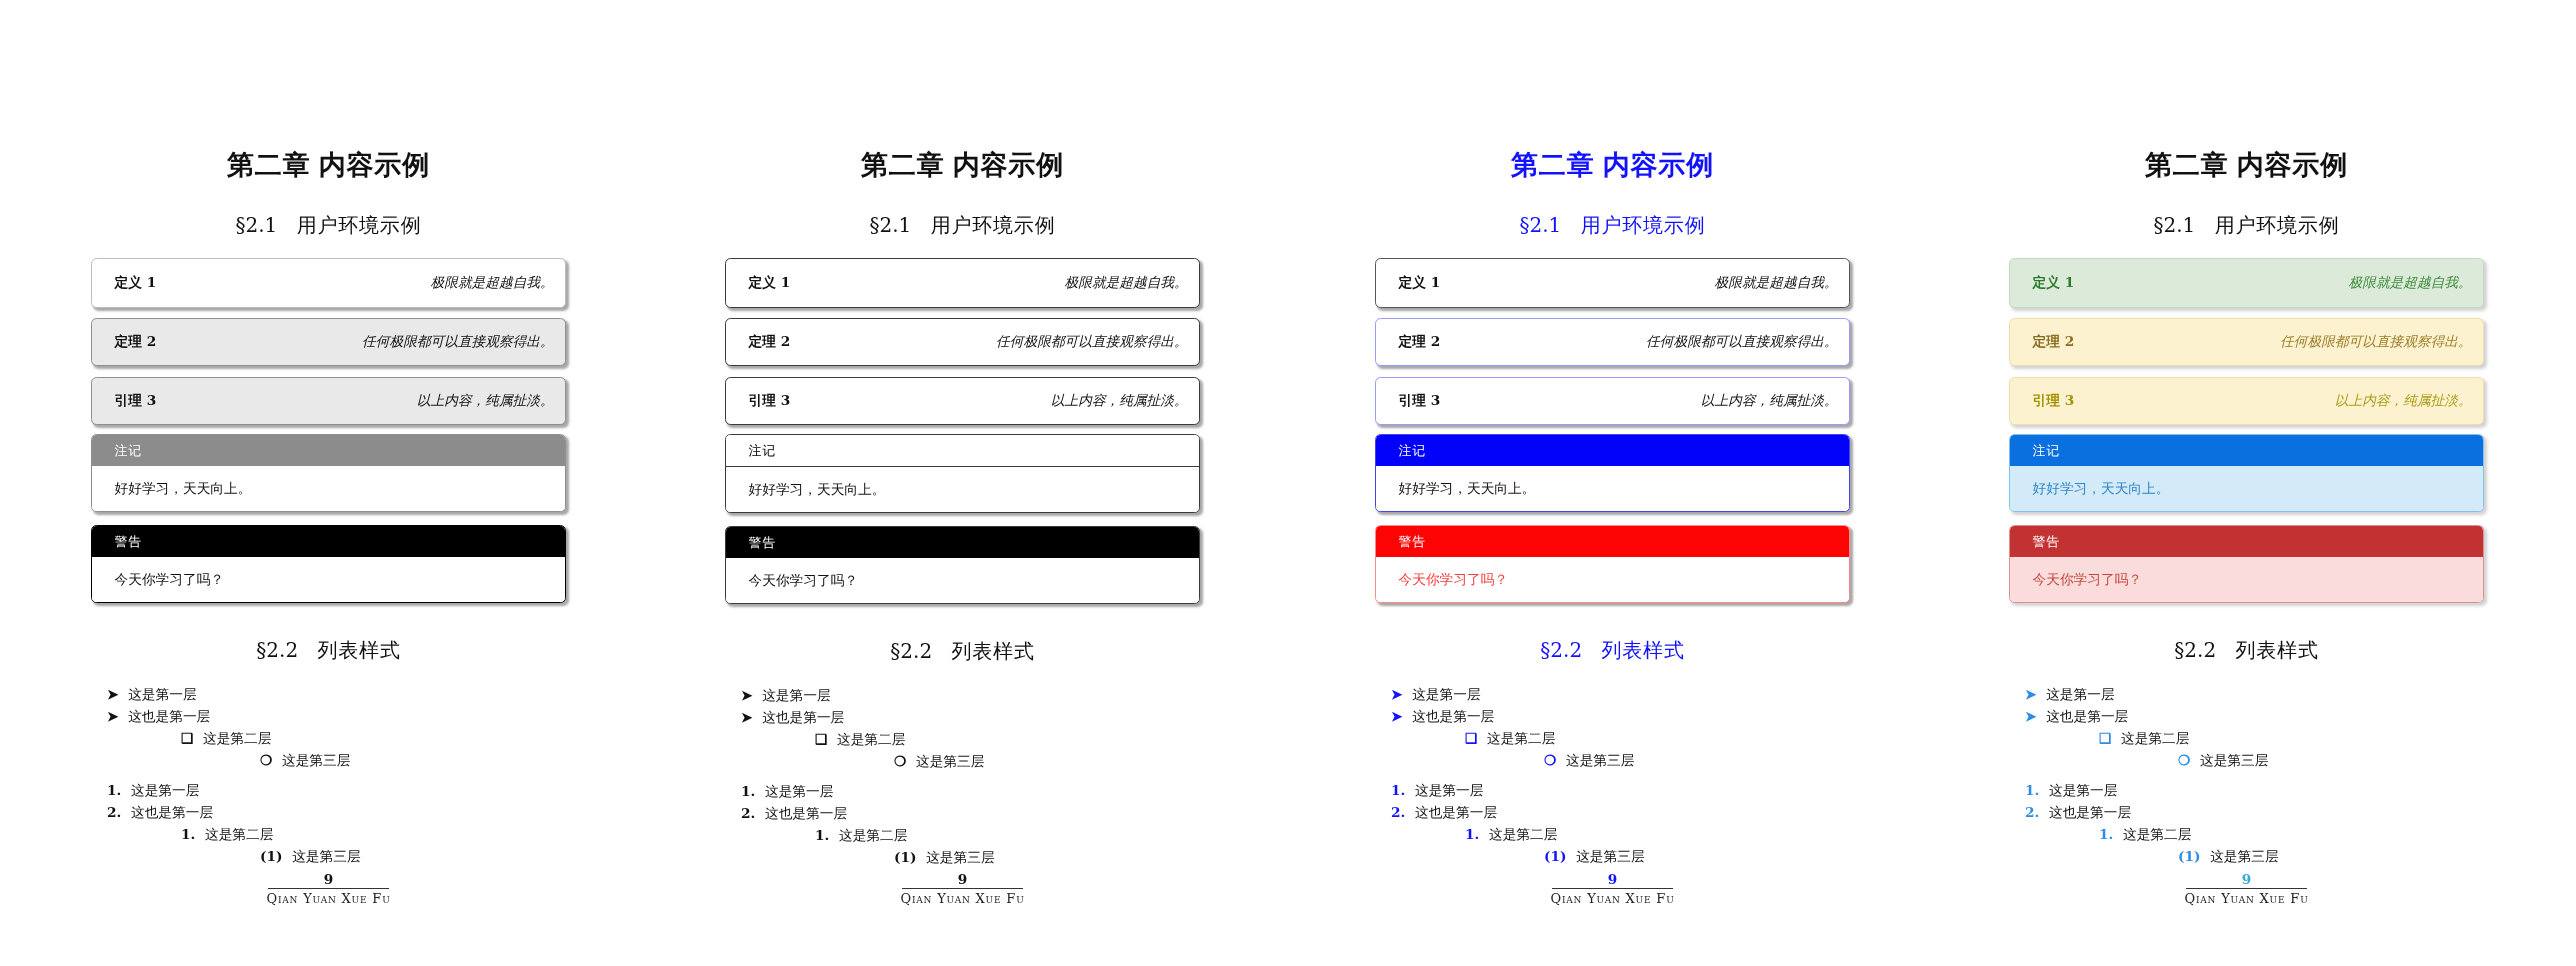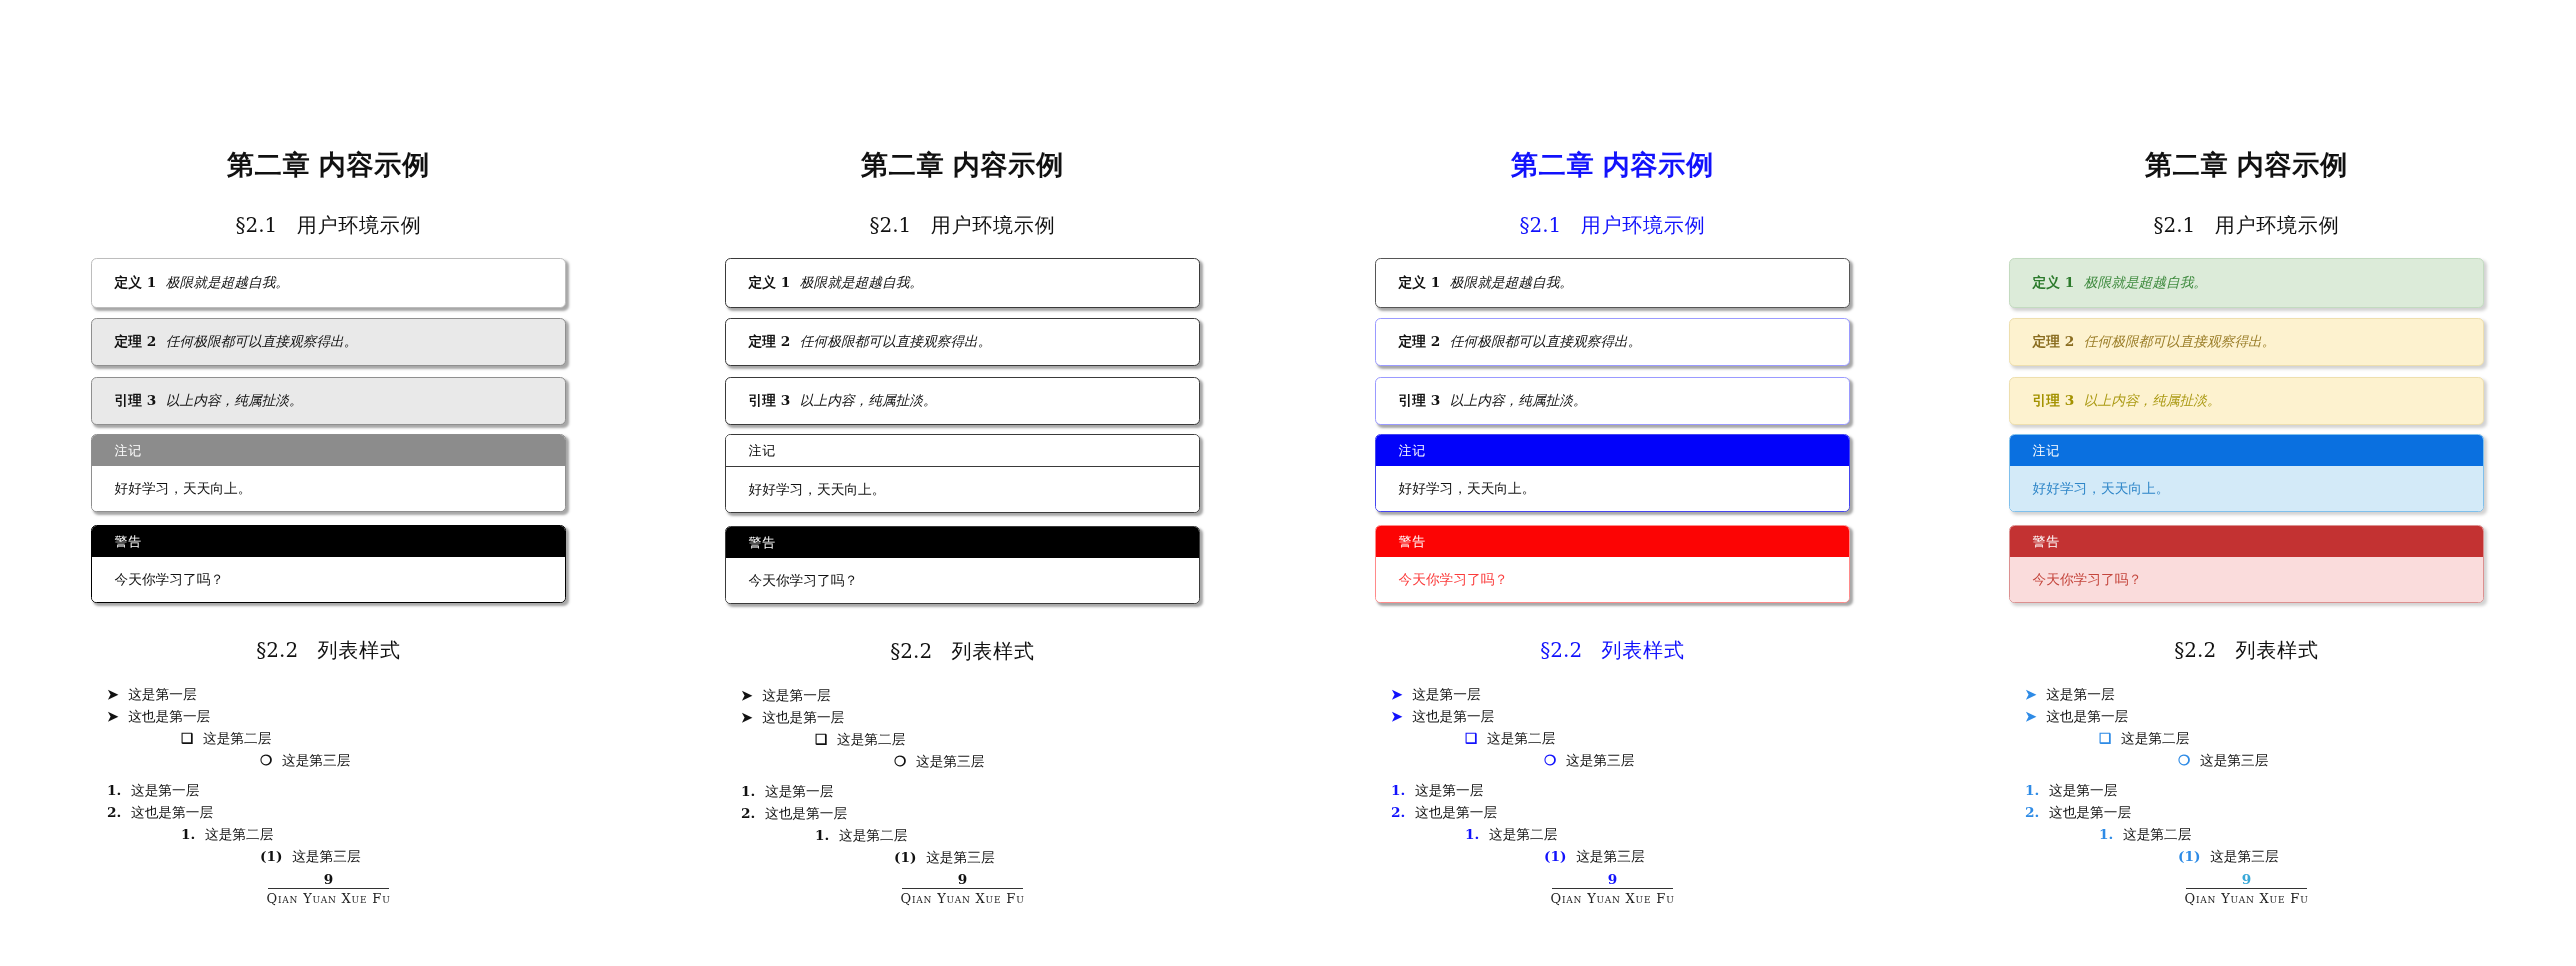--- a/index.html
+++ b/index.html
@@ -13,21 +13,21 @@
 
   .chapter{margin:147px 0 0;text-align:center;font-family:"Liberation Sans",sans-serif;
            font-size:27px;font-weight:bold;letter-spacing:0.8px;color:#111;}
   .section{margin:29px 0 0;text-align:center;font-size:20px;font-weight:normal;color:#111;}
   .sec-num{font-family:"DejaVu Serif",serif;margin-right:13px;}
   .sec-title{font-family:"Liberation Sans",sans-serif;letter-spacing:0.8px;}
   .section2{margin-top:34px;}
 
   .thm-box{margin-top:10.5px;height:48px;border-radius:5.6px;border:1.2px solid #aaa;background:#fff;
            display:flex;align-items:center;padding:0 11.3px 0 22.5px;box-sizing:border-box;
-           box-shadow:2.4px 2.4px 2.4px rgba(0,0,0,.35);}
+           box-shadow:2.4px 2.4px 2.4px rgba(0,0,0,.35);justify-content:space-between;}
   .thm-definition{margin-top:18.5px;height:50px;}
   .thm-label{font-weight:bold;font-size:13.7px;margin-right:9.7px;white-space:nowrap;}
   .thm-text{font-size:13.7px;font-style:italic;}
 
   .titled-box{border-radius:5.6px;border:1.2px solid #aaa;background:#fff;overflow:hidden;
               box-shadow:2.4px 2.4px 2.4px rgba(0,0,0,.35);}
   .note-box{margin-top:9.7px;text-align:right;}
   .warn-box{margin-top:13px;}
   .titled-head{height:31px;display:flex;align-items:center;padding:0 22.5px;color:#fff;
                font-family:"Liberation Sans",sans-serif;font-size:13px;letter-spacing:0.8px;}

